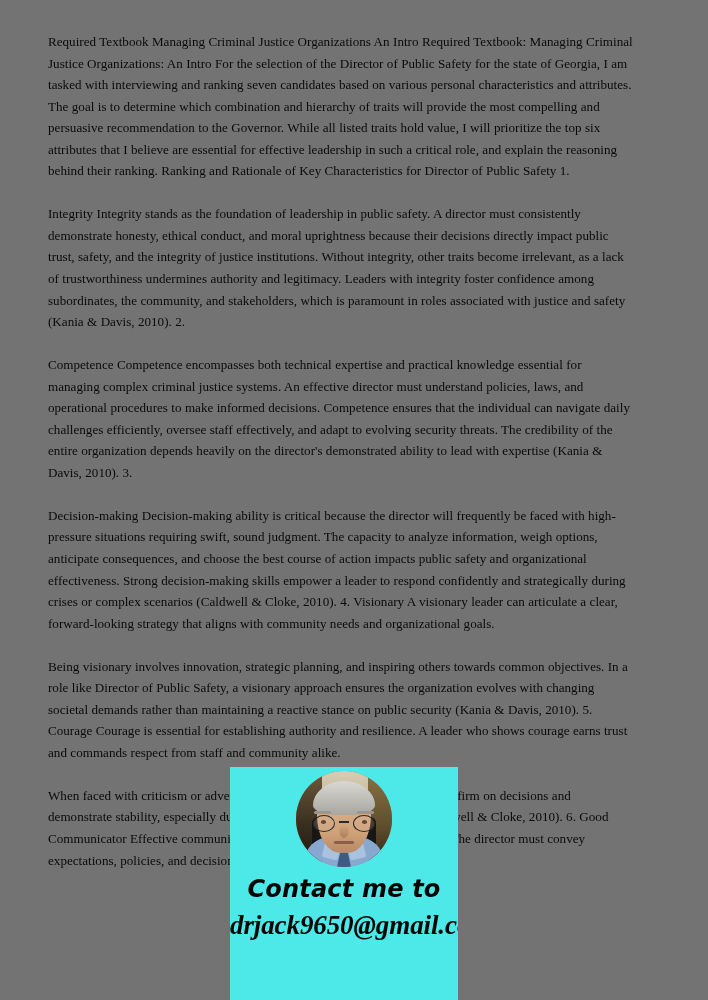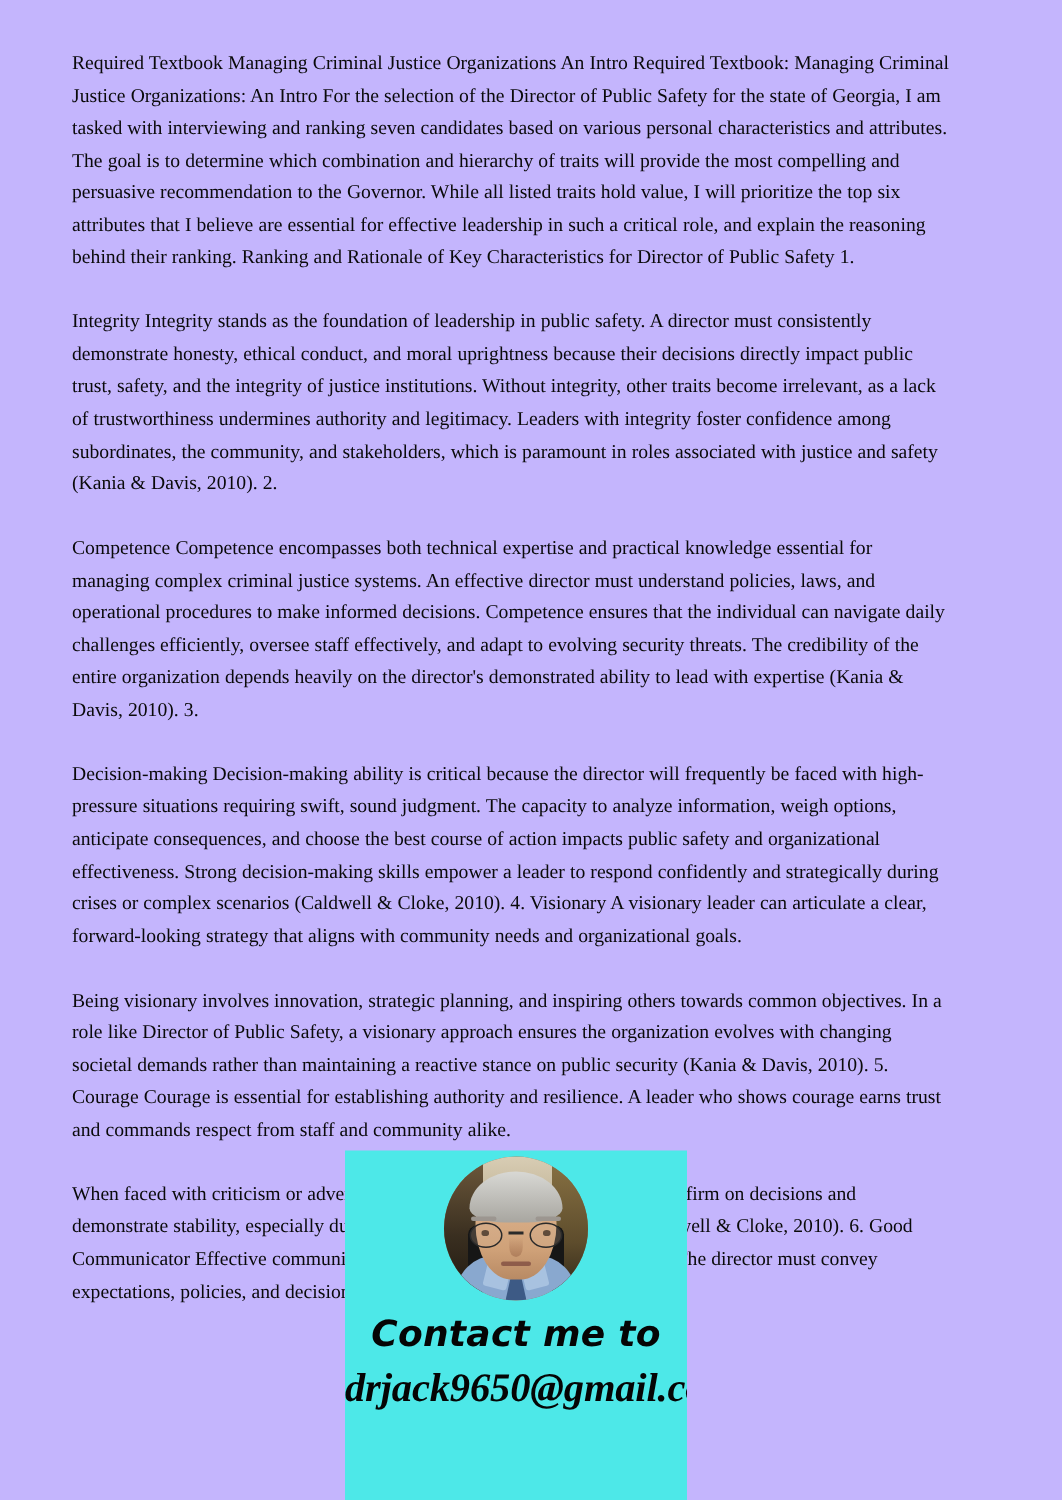--- a/index.html
+++ b/index.html
@@ -12,21 +12,21 @@
     width: 708px;
     height: 1000px;
     position: relative;
     overflow: hidden;
     font-family: "Liberation Serif", "DejaVu Serif", serif;
   }
 
   #page {
     position: absolute;
     inset: 0;
-    background: #c4b5fd;
+    background: #737373;
     padding-left: 32px;
   }
 
   #doc-body {
     position: absolute;
     left: 48px;
     top: 31px;
     width: 586px;
   }
 

